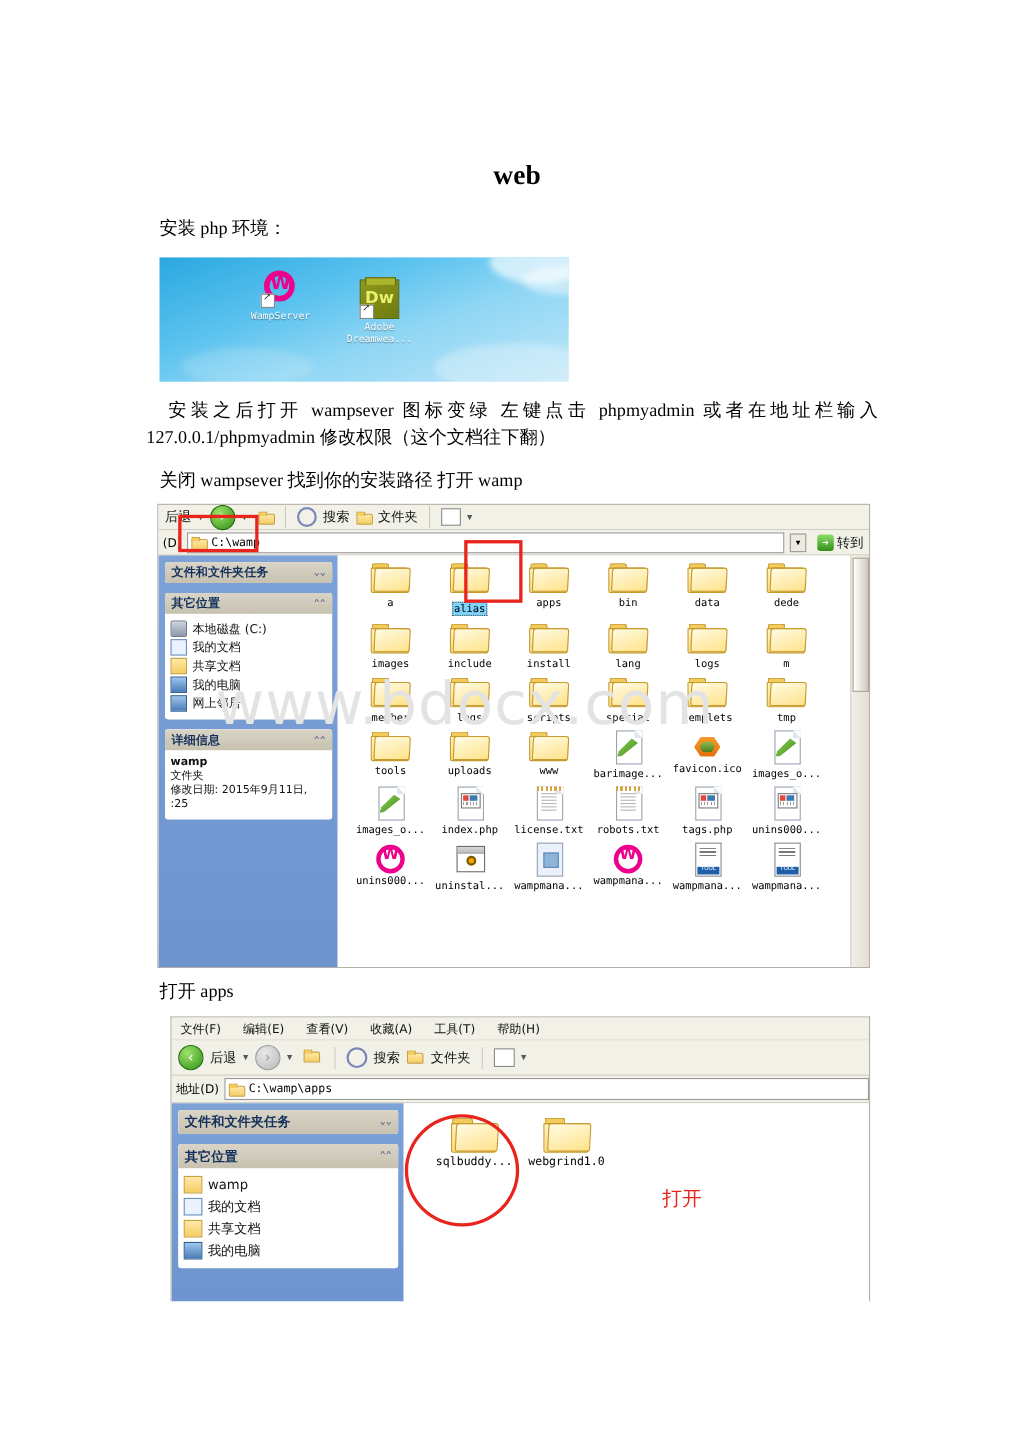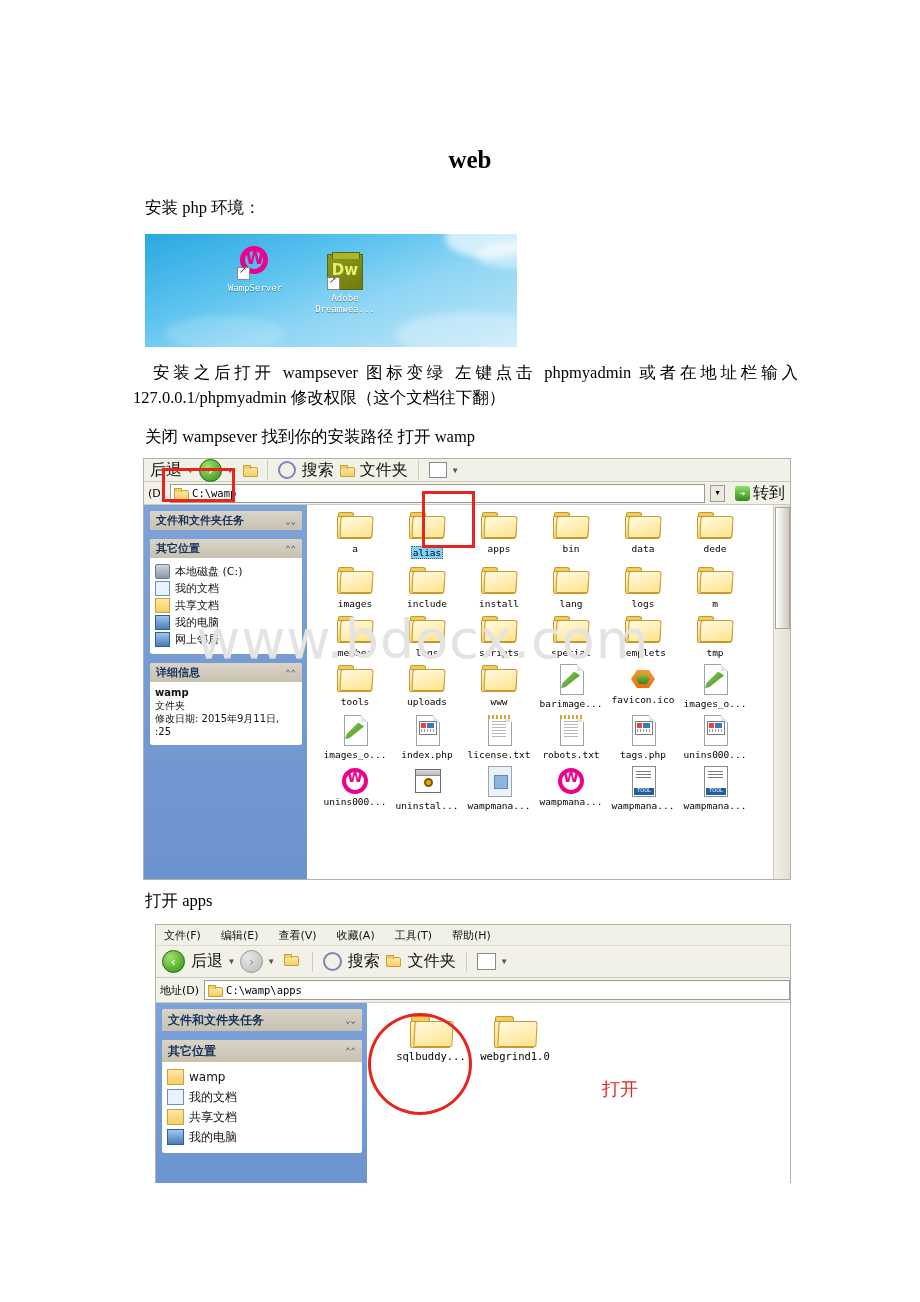--- a/index.html
+++ b/index.html
@@ -19,21 +19,21 @@
   .p4{left:145px;top:888px;}
 
   
   .explorer{position:absolute;background:#fff;border:1px solid #b4b0a6;
             font-family:"DejaVu Sans Mono","Liberation Mono",monospace;overflow:hidden;}
   .menubar{height:20px;background:#f2f1e8;display:flex;align-items:center;
            padding-left:8px;gap:20px;border-bottom:1px solid #dcd8cc;}
   .menubar span{font-family:"DejaVu Sans","Liberation Sans",sans-serif;font-size:11px;color:#111;}
   .toolbar{height:31px;background:#f2f1e8;display:flex;align-items:center;
            padding-left:6px;gap:6px;border-bottom:1px solid #cdc9bd;}
-  .tb-txt{font-family:Liberation Serif, serif;font-size:16px;color:#111;}
+  .tb-txt{font-family:Liberation Serif, serif;font-size:12px;color:#111;}
   .tb-sep{width:1px;height:20px;background:#cdc9bd;margin:0 4px;}
   .circ{width:21px;height:21px;border-radius:50%;display:inline-block;}
   .circ-green{background:radial-gradient(circle at 35% 30%,#9fe36a,#2f8f16);
               border:1px solid #1f6b0c;}
   .circ-gray{background:radial-gradient(circle at 35% 30%,#e8e8e8,#b9b9b9);
              border:1px solid #9a9a9a;}
   .arrowglyph{color:#fff;font-size:13px;line-height:21px;text-align:center;display:block;}
   .caret{font-size:8px;color:#555;}
   .addrbar{height:22px;background:#f2f1e8;display:flex;align-items:center;
            padding-left:4px;gap:5px;border-bottom:1px solid #cdc9bd;}

